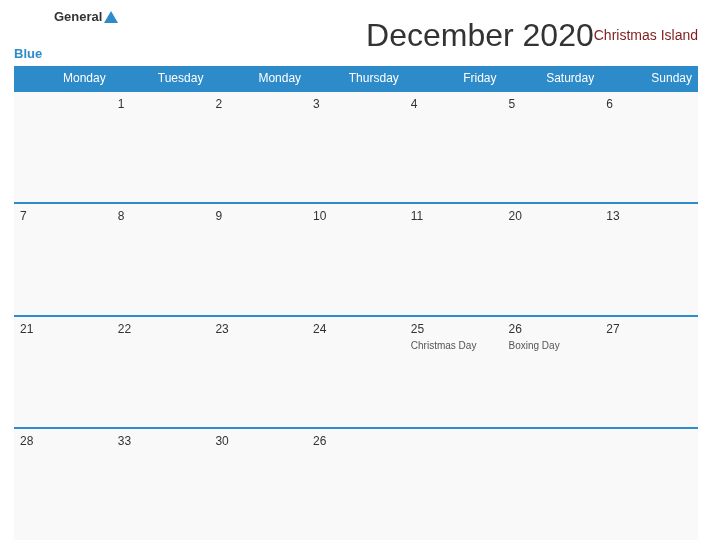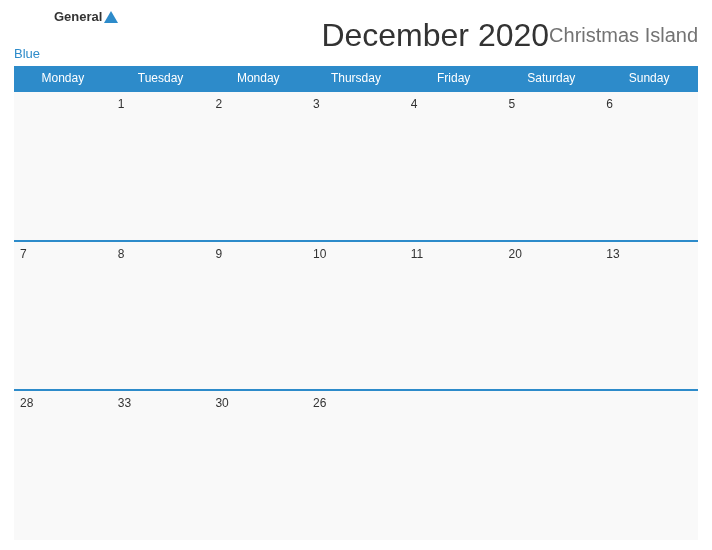--- a/index.html
+++ b/index.html
@@ -29,21 +29,21 @@
       align-items: flex-start;
     }
     .logo-general {
       font-size: 13px;
       font-weight: bold;
       color: #333;
       line-height: 1;
     }
     .logo-blue {
       font-size: 13px;
-      font-weight: normal;
+      font-weight: bold;
       color: #2d8bca;
       line-height: 1;
       margin-top: 24px;
     }
     .logo-triangle {
       display: inline-block;
       width: 0;
       height: 0;
       border-left: 7px solid transparent;
       border-right: 7px solid transparent;
@@ -57,38 +57,38 @@
       padding-left: 40px;
     }
     .month-title {
       font-size: 32px;
       font-weight: 300;
       color: #333;
       text-align: right;
       flex: 1;
     }
     .region-label {
-      font-size: 20px;
-      color: #737373;
+      font-size: 14px;
+      color: #7f1d1d;
       text-align: center;
     }
     .calendar {
       width: 100%;
       border-collapse: collapse;
       flex: 1;
     }
     .calendar thead tr {
       background-color: #2d8bca;
     }
     .calendar thead th {
       color: #fff;
       font-size: 12px;
       font-weight: normal;
       padding: 5px 6px;
-      text-align: center;
+      text-align: right;
       border: none;
       width: calc(100% / 7);
     }
     .calendar tbody tr {
       border-top: 2px solid #2d8bca;
     }
     .calendar tbody td {
       vertical-align: top;
       padding: 5px 6px;
       height: 70px;
@@ -182,20 +182,45 @@
           </td>
           <td>
             <span class="cell-number">20</span>
           </td>
           <td>
             <span class="cell-number">13</span>
           </td>
         </tr>
         <tr>
           <td>
+            <span class="cell-number">21</span>
+          </td>
+          <td>
+            <span class="cell-number">22</span>
+          </td>
+          <td>
+            <span class="cell-number">23</span>
+          </td>
+          <td>
+            <span class="cell-number">24</span>
+          </td>
+          <td>
+            <span class="cell-number">25</span>
+            <span class="cell-event">Christmas Day</span>
+          </td>
+          <td>
+            <span class="cell-number">26</span>
+            <span class="cell-event">Boxing Day</span>
+          </td>
+          <td>
+            <span class="cell-number">27</span>
+          </td>
+        </tr>
+        <tr>
+          <td>
             <span class="cell-number">28</span>
           </td>
           <td>
             <span class="cell-number">33</span>
           </td>
           <td>
             <span class="cell-number">30</span>
           </td>
           <td>
             <span class="cell-number">26</span>

